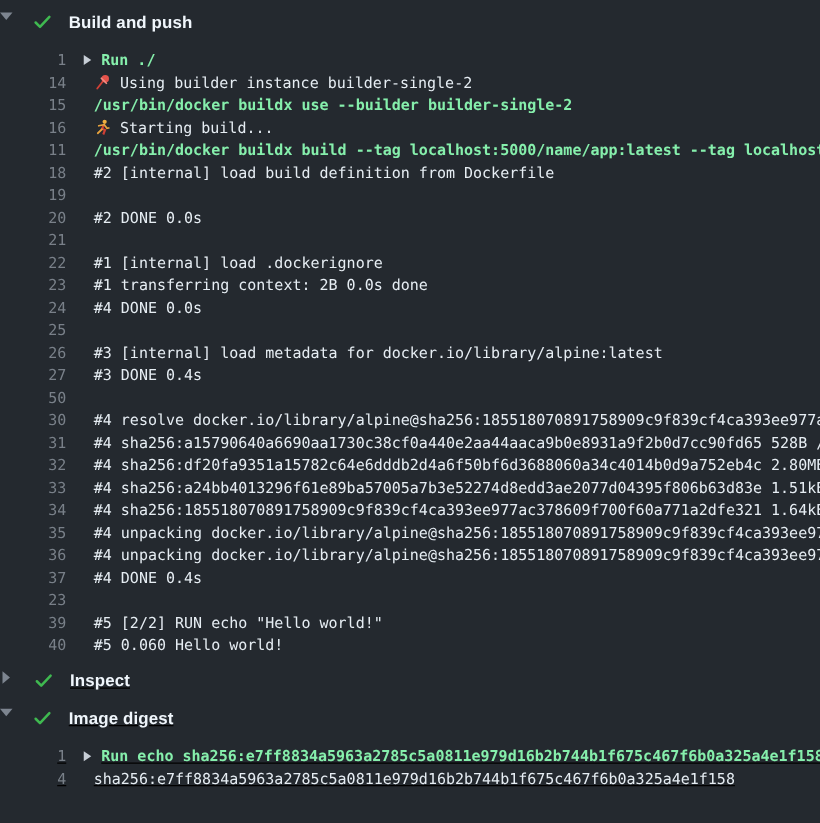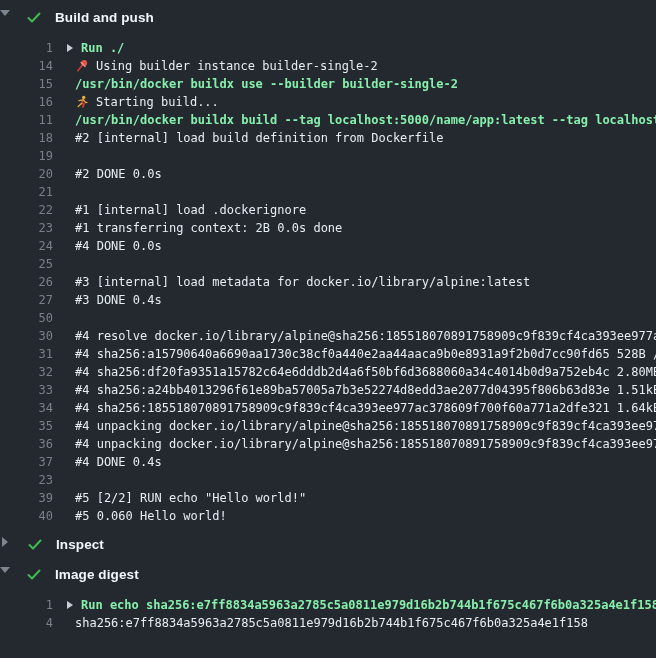--- a/index.html
+++ b/index.html
@@ -10,21 +10,21 @@
   body {
     width: 656px;
     height: 658px;
     overflow: hidden;
     font-family: "DejaVu Sans Mono", monospace;
   }
   .page {
     padding-top: 10px;
     width: 656px;
   }
-  .section + .section { margin-top: 12px; }
+  .section + .section { margin-top: 12px; text-decoration: underline; }
   .section-header {
     display: flex;
     align-items: flex-start;
     height: 18px;
     cursor: pointer;
   }
   .chev { width: 0; height: 0; flex: none; }
   .chev-down {
     border-left: 5px solid transparent;
     border-right: 5px solid transparent;

